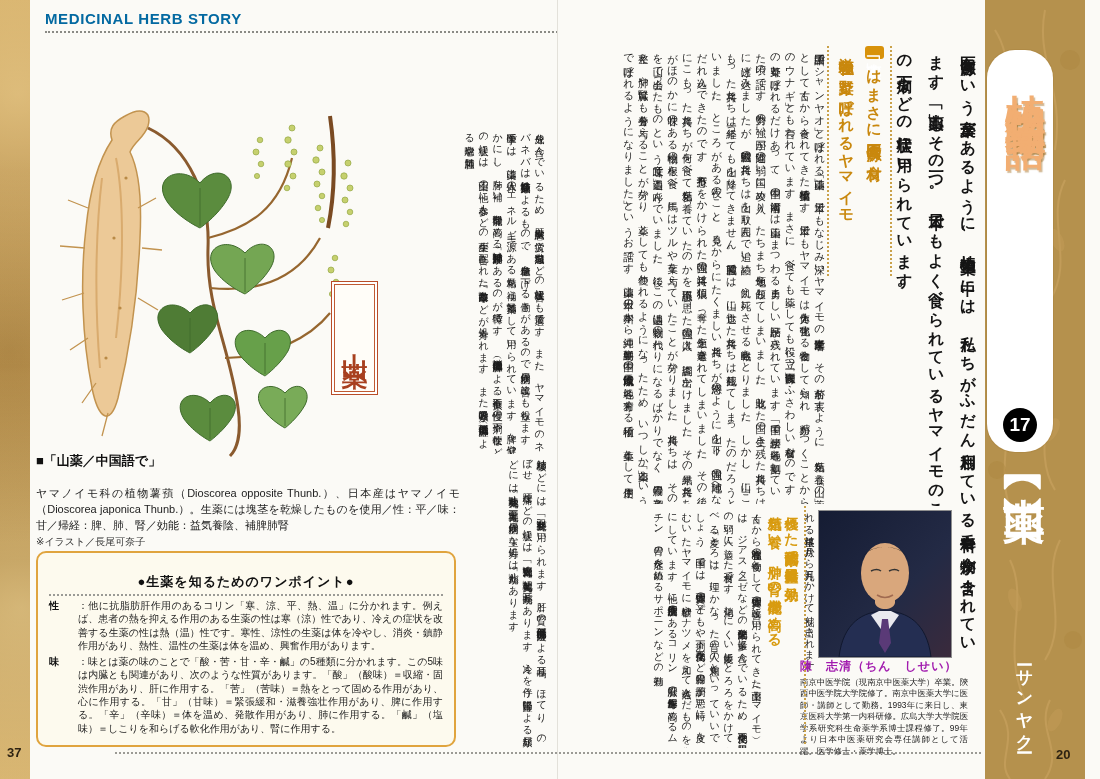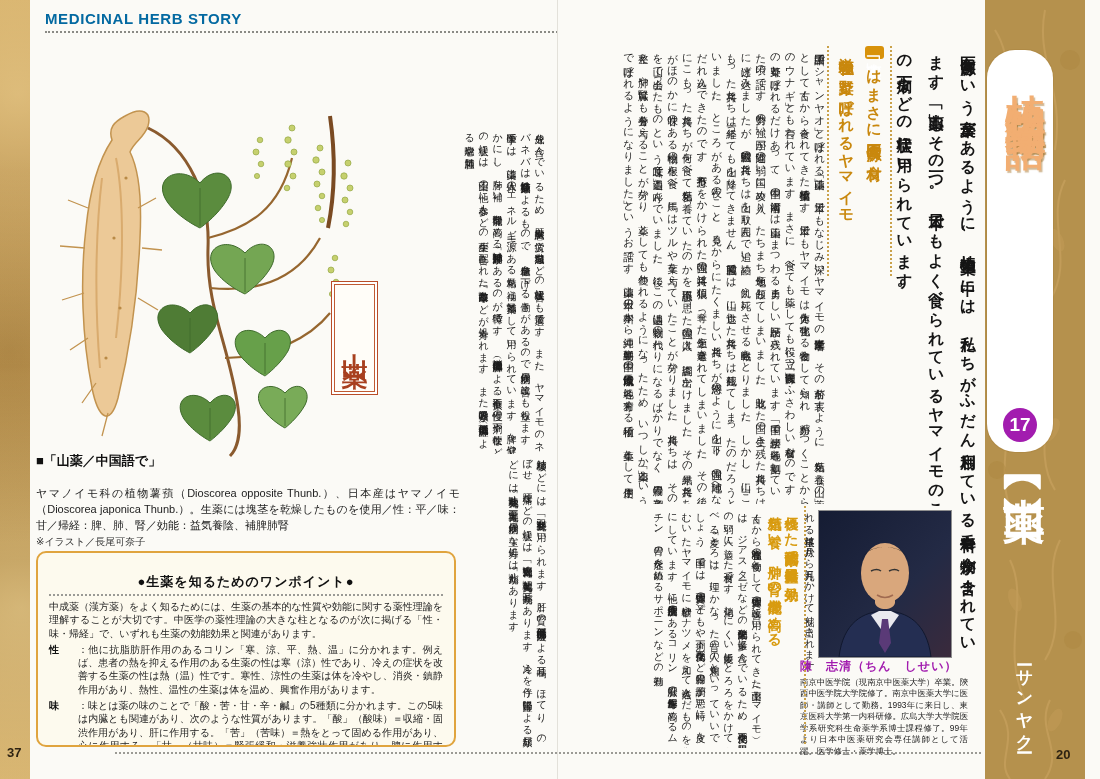--- a/index.html
+++ b/index.html
@@ -65,21 +65,21 @@
   .photo-block{left:800px;top:510px;width:168px;}
   .photo-frame{width:132px;height:146px;margin-left:18px;border:1px solid #8f8f8f;display:block;}
   .photo-name{font-size:12px;font-weight:bold;color:#a21caf;margin-top:0;letter-spacing:1px;}
   .photo-bio{font-size:8.4px;line-height:1.36;color:#222;text-align:justify;margin-top:2px;}
 
   
   .title-strip{left:985px;top:0;width:100px;height:779px;background:#b5914d;overflow:hidden;}
   .white-box{left:987px;top:50px;width:66px;height:402px;background:#fff;border-radius:28px;box-shadow:0 0 0 1px rgba(160,120,50,.25);}
   .series-title{left:994px;top:62px;width:52px;height:340px;font-size:40px;font-weight:900;color:#f2ae72;letter-spacing:7px;
     text-shadow:1.5px 2px 1px rgba(166,118,48,.5), -0.5px -0.5px 0 #fff;line-height:1;}
-  .issue-circle{left:1003px;top:408px;width:34px;height:34px;border-radius:50%;background:#a21caf;color:#fff;font-size:19px;font-weight:bold;
+  .issue-circle{left:1003px;top:408px;width:34px;height:34px;border-radius:50%;background:#000000;color:#fff;font-size:19px;font-weight:bold;
     display:flex;align-items:center;justify-content:center;}
   .subject{left:1001px;top:462px;width:44px;height:192px;font-size:42px;font-weight:bold;color:#fff;letter-spacing:3px;line-height:1;}
   .subject-reading{left:1013px;top:656px;width:20px;height:118px;font-size:17px;font-weight:bold;color:#fff;letter-spacing:2px;line-height:1;}
 </style>
 </head>
 <body>
 
 <div id="spread">
 
   <div class="abs edge-strip"></div>
@@ -167,21 +167,20 @@
   <div class="abs v jp col-bottom">肺結核などには、「双料参茸丸」が用いられます。肝と腎の機能低下（肝腎陰虚）による耳鳴り、ほてり、のぼせ、腰痛などの症状には、「瀉火補腎丸」や「杞菊地黄丸」、「耳鳴丸」があります。冷えを伴う腎陽虚による頻尿などには「八味地黄丸」や「至宝三鞭丸」、糖尿病の主な処方には「八仙丸」があります。</div>
 
   <div class="abs caption">
     <div class="caption-title">■「山薬／中国語で」</div>
     <div class="caption-body">ヤマノイモ科の植物薯蕷（Dioscorea opposite Thunb.）、日本産はヤマノイモ（Dioscorea japonica Thunb.）。生薬には塊茎を乾燥したものを使用／性：平／味：甘／帰経：脾、肺、腎／効能：益気養陰、補脾肺腎</div>
     <div class="caption-credit">※イラスト／長尾可奈子</div>
   </div>
 
   <div class="abs onepoint">
     <div class="op-title">●生薬を知るためのワンポイント●</div>
-    <div class="op-intro">中成薬（漢方薬）をよく知るためには、生薬の基本的な性質や効能に関する薬性理論を理解することが大切です。中医学の薬性理論の大きな柱となるのが次に掲げる「性・味・帰経」で、いずれも生薬の効能効果と関連があります。</div>
     <div class="op-item">
       <span class="op-label">性</span>
       <span class="op-text">：他に抗脂肪肝作用のあるコリン「寒、涼、平、熱、温」に分かれます。例えば、患者の熱を抑える作用のある生薬の性は寒（涼）性であり、冷えの症状を改善する生薬の性は熱（温）性です。寒性、涼性の生薬は体を冷やし、消炎・鎮静作用があり、熱性、温性の生薬は体を温め、興奮作用があります。</span>
     </div>
     <div class="op-item">
       <span class="op-label">味</span>
       <span class="op-text">：味とは薬の味のことで「酸・苦・甘・辛・鹹」の5種類に分かれます。この5味は内臓とも関連があり、次のような性質があります。「酸」（酸味）＝収縮・固渋作用があり、肝に作用する。「苦」（苦味）＝熱をとって固める作用があり、心に作用する。「甘」（甘味）＝緊張緩和・滋養強壮作用があり、脾に作用する。「辛」（辛味）＝体を温め、発散作用があり、肺に作用する。「鹹」（塩味）＝しこりを和らげる軟化作用があり、腎に作用する。</span>
     </div>
 
   </div>

